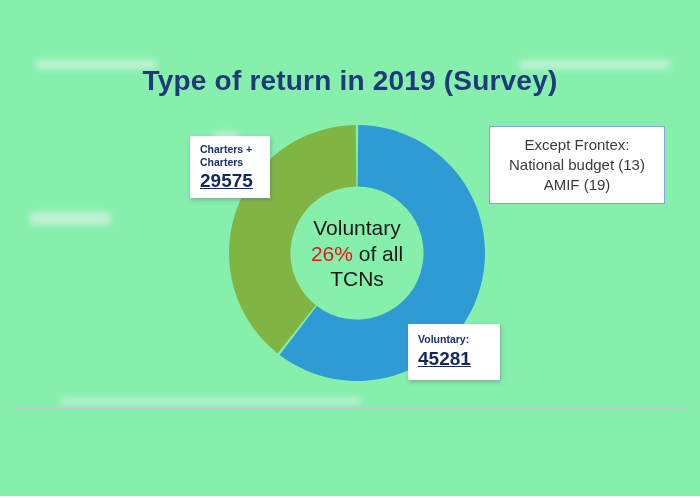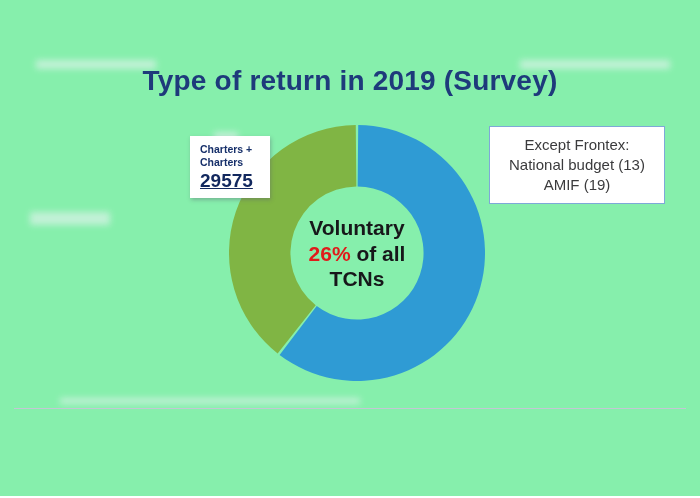--- a/index.html
+++ b/index.html
@@ -57,21 +57,21 @@
 
   #donut-center {
     position: absolute;
     left: 50%;
     top: 50%;
     transform: translate(-50%, -50%);
     width: 150px;
     text-align: center;
     line-height: 1.22;
     font-size: 21px;
-    font-weight: bold;
+    font-weight: normal;
     color: #17171a;
   }
   #donut-center .pct { color: #e01b1b; }
 
   
   .callout {
     position: absolute;
     background: #ffffff;
     box-shadow: 1px 2px 4px rgba(90, 95, 110, .40);
     text-align: left;
@@ -170,20 +170,24 @@
       <div>TCNs</div>
     </div>
   </div>
 
   <div class="callout" id="callout-charters">
     <div class="cap">Charters +</div>
     <div class="cap">Charters</div>
     <div class="num">29575</div>
   </div>
 
+  <div class="callout" id="callout-voluntary">
+    <div class="cap">Voluntary:</div>
+    <div class="num">45281</div>
+  </div>
 
   <div id="note-box">
     <div>Except Frontex:</div>
     <div>National budget (13)</div>
     <div>AMIF (19)</div>
   </div>
 
   <div id="footer-rule"></div>
 
   <div id="footer">

